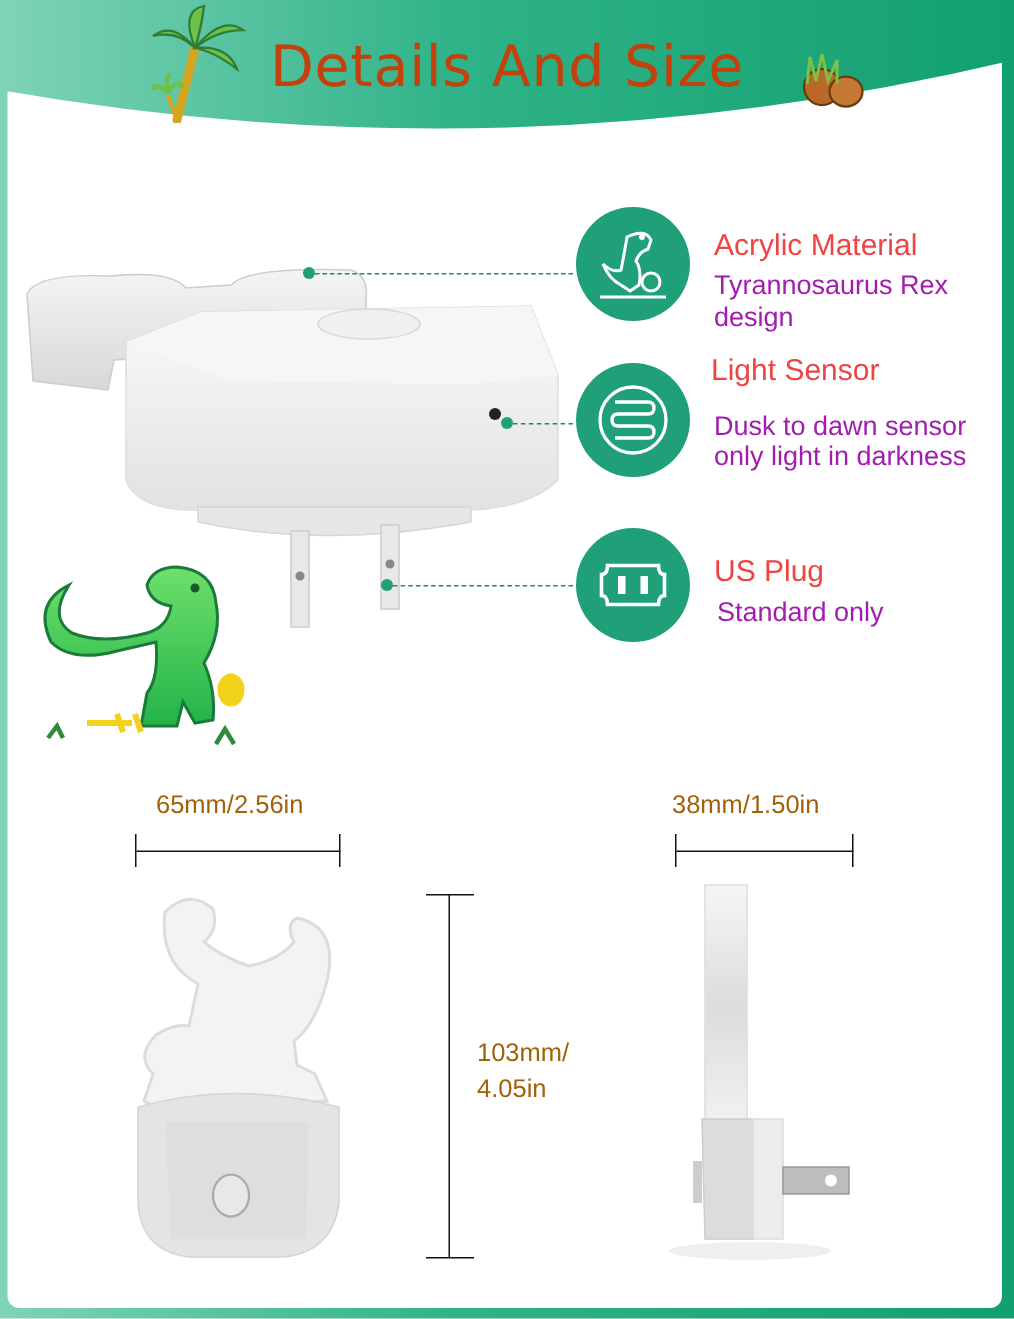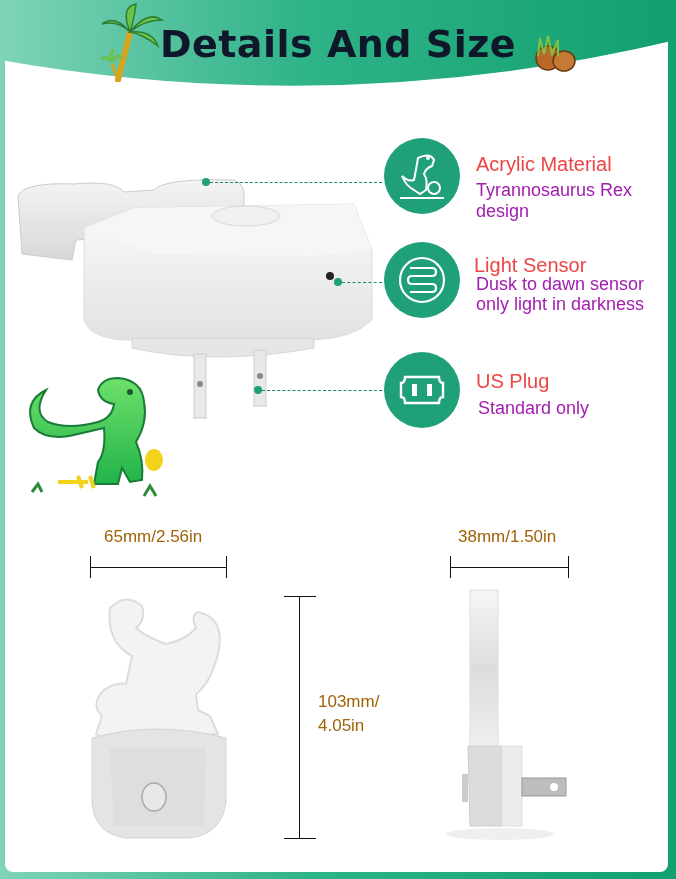--- a/index.html
+++ b/index.html
@@ -1,20 +1,20 @@
 <!DOCTYPE html>
 <html><head>
 <meta charset="utf-8">
 <style>
 *{box-sizing:border-box;margin:0;padding:0}
 body{width:676px;height:879px;overflow:hidden;font-family:"Liberation Sans",sans-serif;background:linear-gradient(90deg,#7fd3b8 0%,#2fb388 45%,#12a070 100%);position:relative}
 .card{position:absolute;left:5px;top:40px;width:663px;height:832px;background:#fff;border-radius:0 0 8px 8px}
 .banner{position:absolute;left:0;top:0;width:676px;height:100px;overflow:hidden}
 .banner svg{position:absolute;left:0;top:0}
-.title{position:absolute;left:0;top:22px;width:676px;text-align:center;font-family:"DejaVu Sans",sans-serif;font-weight:bold;font-size:38px;color:#0f172a;letter-spacing:0.5px}
+.title{position:absolute;left:0;top:22px;width:676px;text-align:center;font-family:"DejaVu Sans",sans-serif;font-weight:normal;font-size:38px;color:#c2410c;letter-spacing:0.5px}
 .abs{position:absolute}
 .feat-circle{position:absolute;width:76px;height:76px;border-radius:50%;background:#1fa078;display:flex;align-items:center;justify-content:center}
 .feat-title{position:absolute;font-size:20px;color:#ef4444}
 .feat-desc{position:absolute;font-size:18px;color:#a21caf;line-height:21px}
 .dash{position:absolute;border-top:1.5px dashed #1a8a64;height:0}
 .dot{position:absolute;width:8px;height:8px;border-radius:50%;background:#1fa078}
 .dim{position:absolute;font-size:17px;color:#a16207}
 .hline{position:absolute;border-top:1.5px solid #111}
 .vline{position:absolute;border-left:1.5px solid #111}
 </style>
@@ -88,21 +88,21 @@
 </div>
 <div class="feat-title" style="left:476px;top:153px">Acrylic Material</div>
 <div class="feat-desc" style="left:476px;top:180px">Tyrannosaurus Rex design</div>
 
 <div class="feat-circle" style="left:384px;top:242px">
   <svg width="52" height="52" viewBox="0 0 52 52" fill="none" stroke="#fff" stroke-width="2.2">
     <circle cx="26" cy="26" r="22"></circle>
     <path d="M14 14 H36 Q40 14 40 18 Q40 22 36 22 H16 Q12 22 12 26 Q12 30 16 30 H36 Q40 30 40 34 Q40 38 36 38 H14"></path>
   </svg>
 </div>
-<div class="feat-title" style="left:474px;top:254px">Light Sensor</div>
+<div class="feat-title" style="left:474px;top:236px">Light Sensor</div>
 <div class="feat-desc" style="left:476px;top:274px">Dusk to dawn sensor</div>
 <div class="feat-desc" style="left:476px;top:294px">only light in darkness</div>
 
 <div class="feat-circle" style="left:384px;top:352px">
   <svg width="54" height="54" viewBox="0 0 54 54" fill="none" stroke="#fff" stroke-width="2.4">
     <path d="M10 14 H44 Q44 20 48 20 V34 Q44 34 44 40 H10 Q10 34 6 34 V20 Q10 20 10 14 Z"></path>
     <rect x="17" y="21" width="5" height="12" fill="#fff" stroke="none"></rect>
     <rect x="32" y="21" width="5" height="12" fill="#fff" stroke="none"></rect>
   </svg>
 </div>
@@ -121,21 +121,21 @@
   <path d="M40 110 L70 110 M60 104 L64 116 M72 104 L76 116" stroke="#f2d21a" stroke-width="4"></path>
   <ellipse cx="136" cy="88" rx="9" ry="11" fill="#f2d21a"></ellipse>
   <path d="M14 120 L20 112 L24 120 M126 124 L132 114 L138 124" stroke="#2e8b3a" stroke-width="3" fill="none"></path>
 </svg>
 
 <div class="dim" style="left:104px;top:527px">65mm/2.56in</div>
 <div class="hline" style="left:91px;top:567px;width:136px"></div>
 <div class="vline" style="left:90px;top:556px;height:22px"></div>
 <div class="vline" style="left:226px;top:556px;height:22px"></div>
 
-<div class="dim" style="left:458px;top:527px">38mm/1.50in</div>
+<div class="dim" style="left:448px;top:527px">38mm/1.50in</div>
 <div class="hline" style="left:451px;top:567px;width:118px"></div>
 <div class="vline" style="left:450px;top:556px;height:22px"></div>
 <div class="vline" style="left:568px;top:556px;height:22px"></div>
 
 <div class="vline" style="left:299px;top:596px;height:242px"></div>
 <div class="hline" style="left:284px;top:596px;width:32px"></div>
 <div class="hline" style="left:284px;top:838px;width:32px"></div>
 <div class="dim" style="left:318px;top:692px">103mm/</div>
 <div class="dim" style="left:318px;top:716px">4.05in</div>
 

